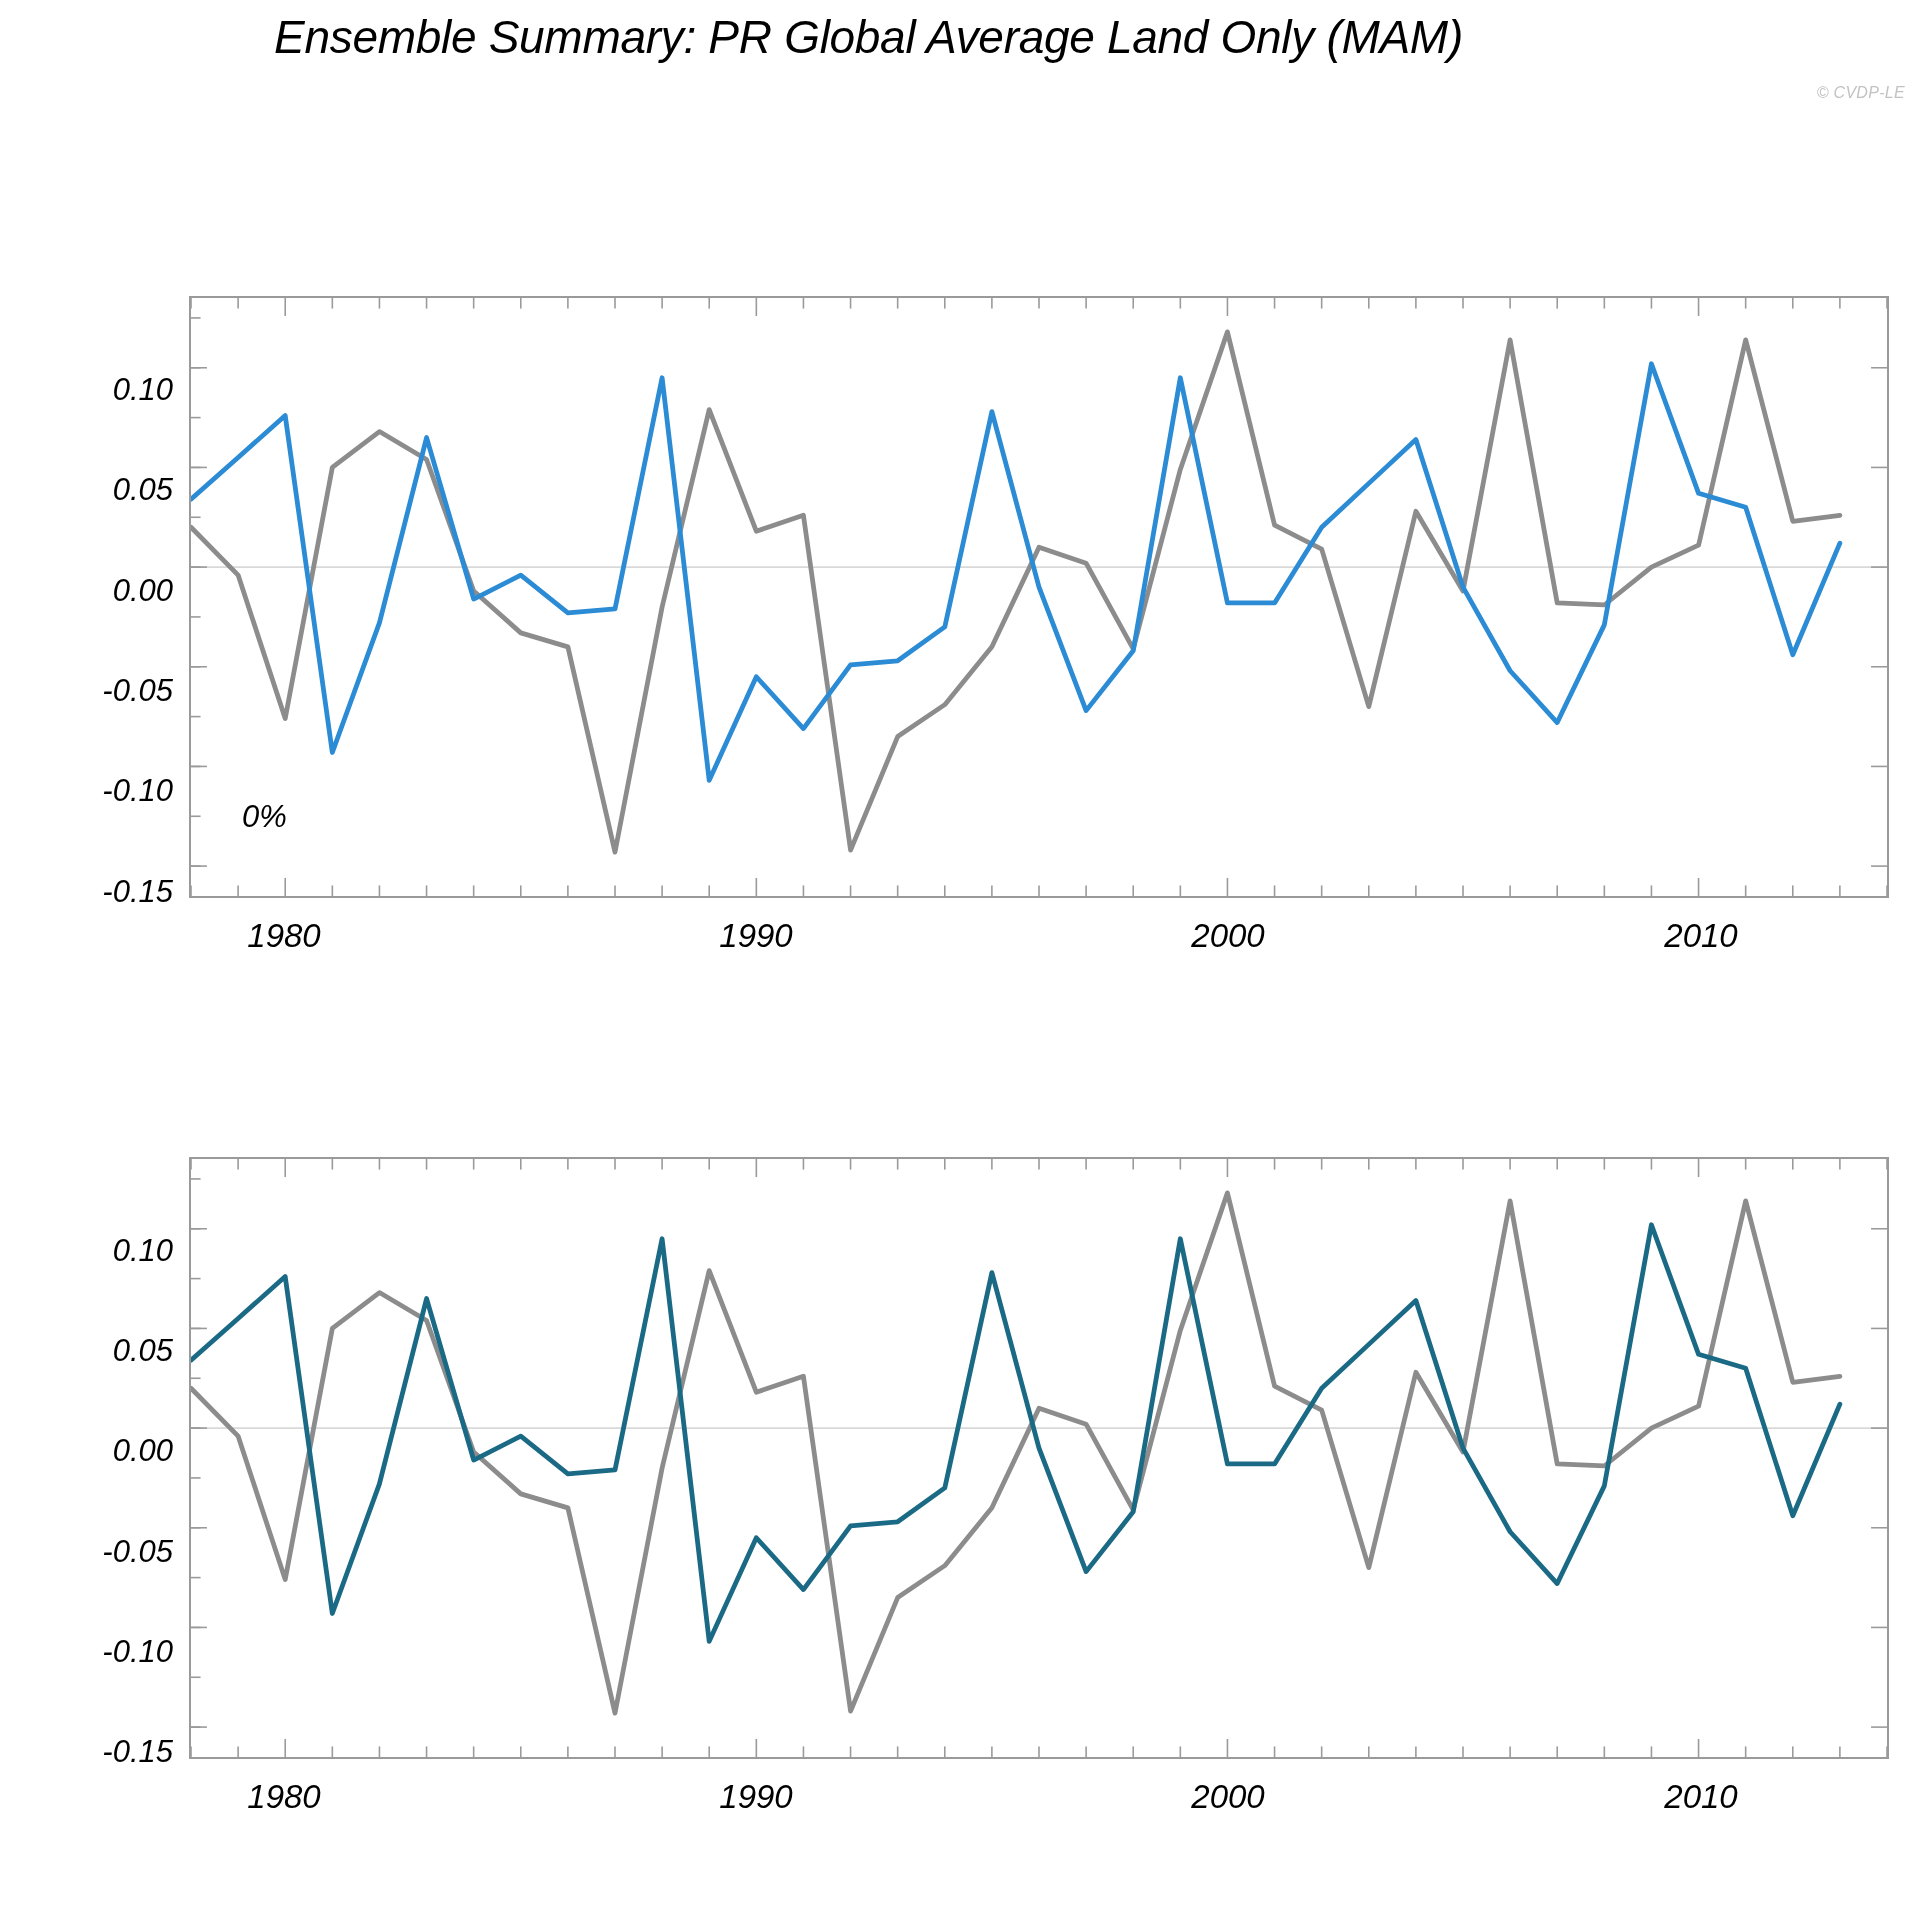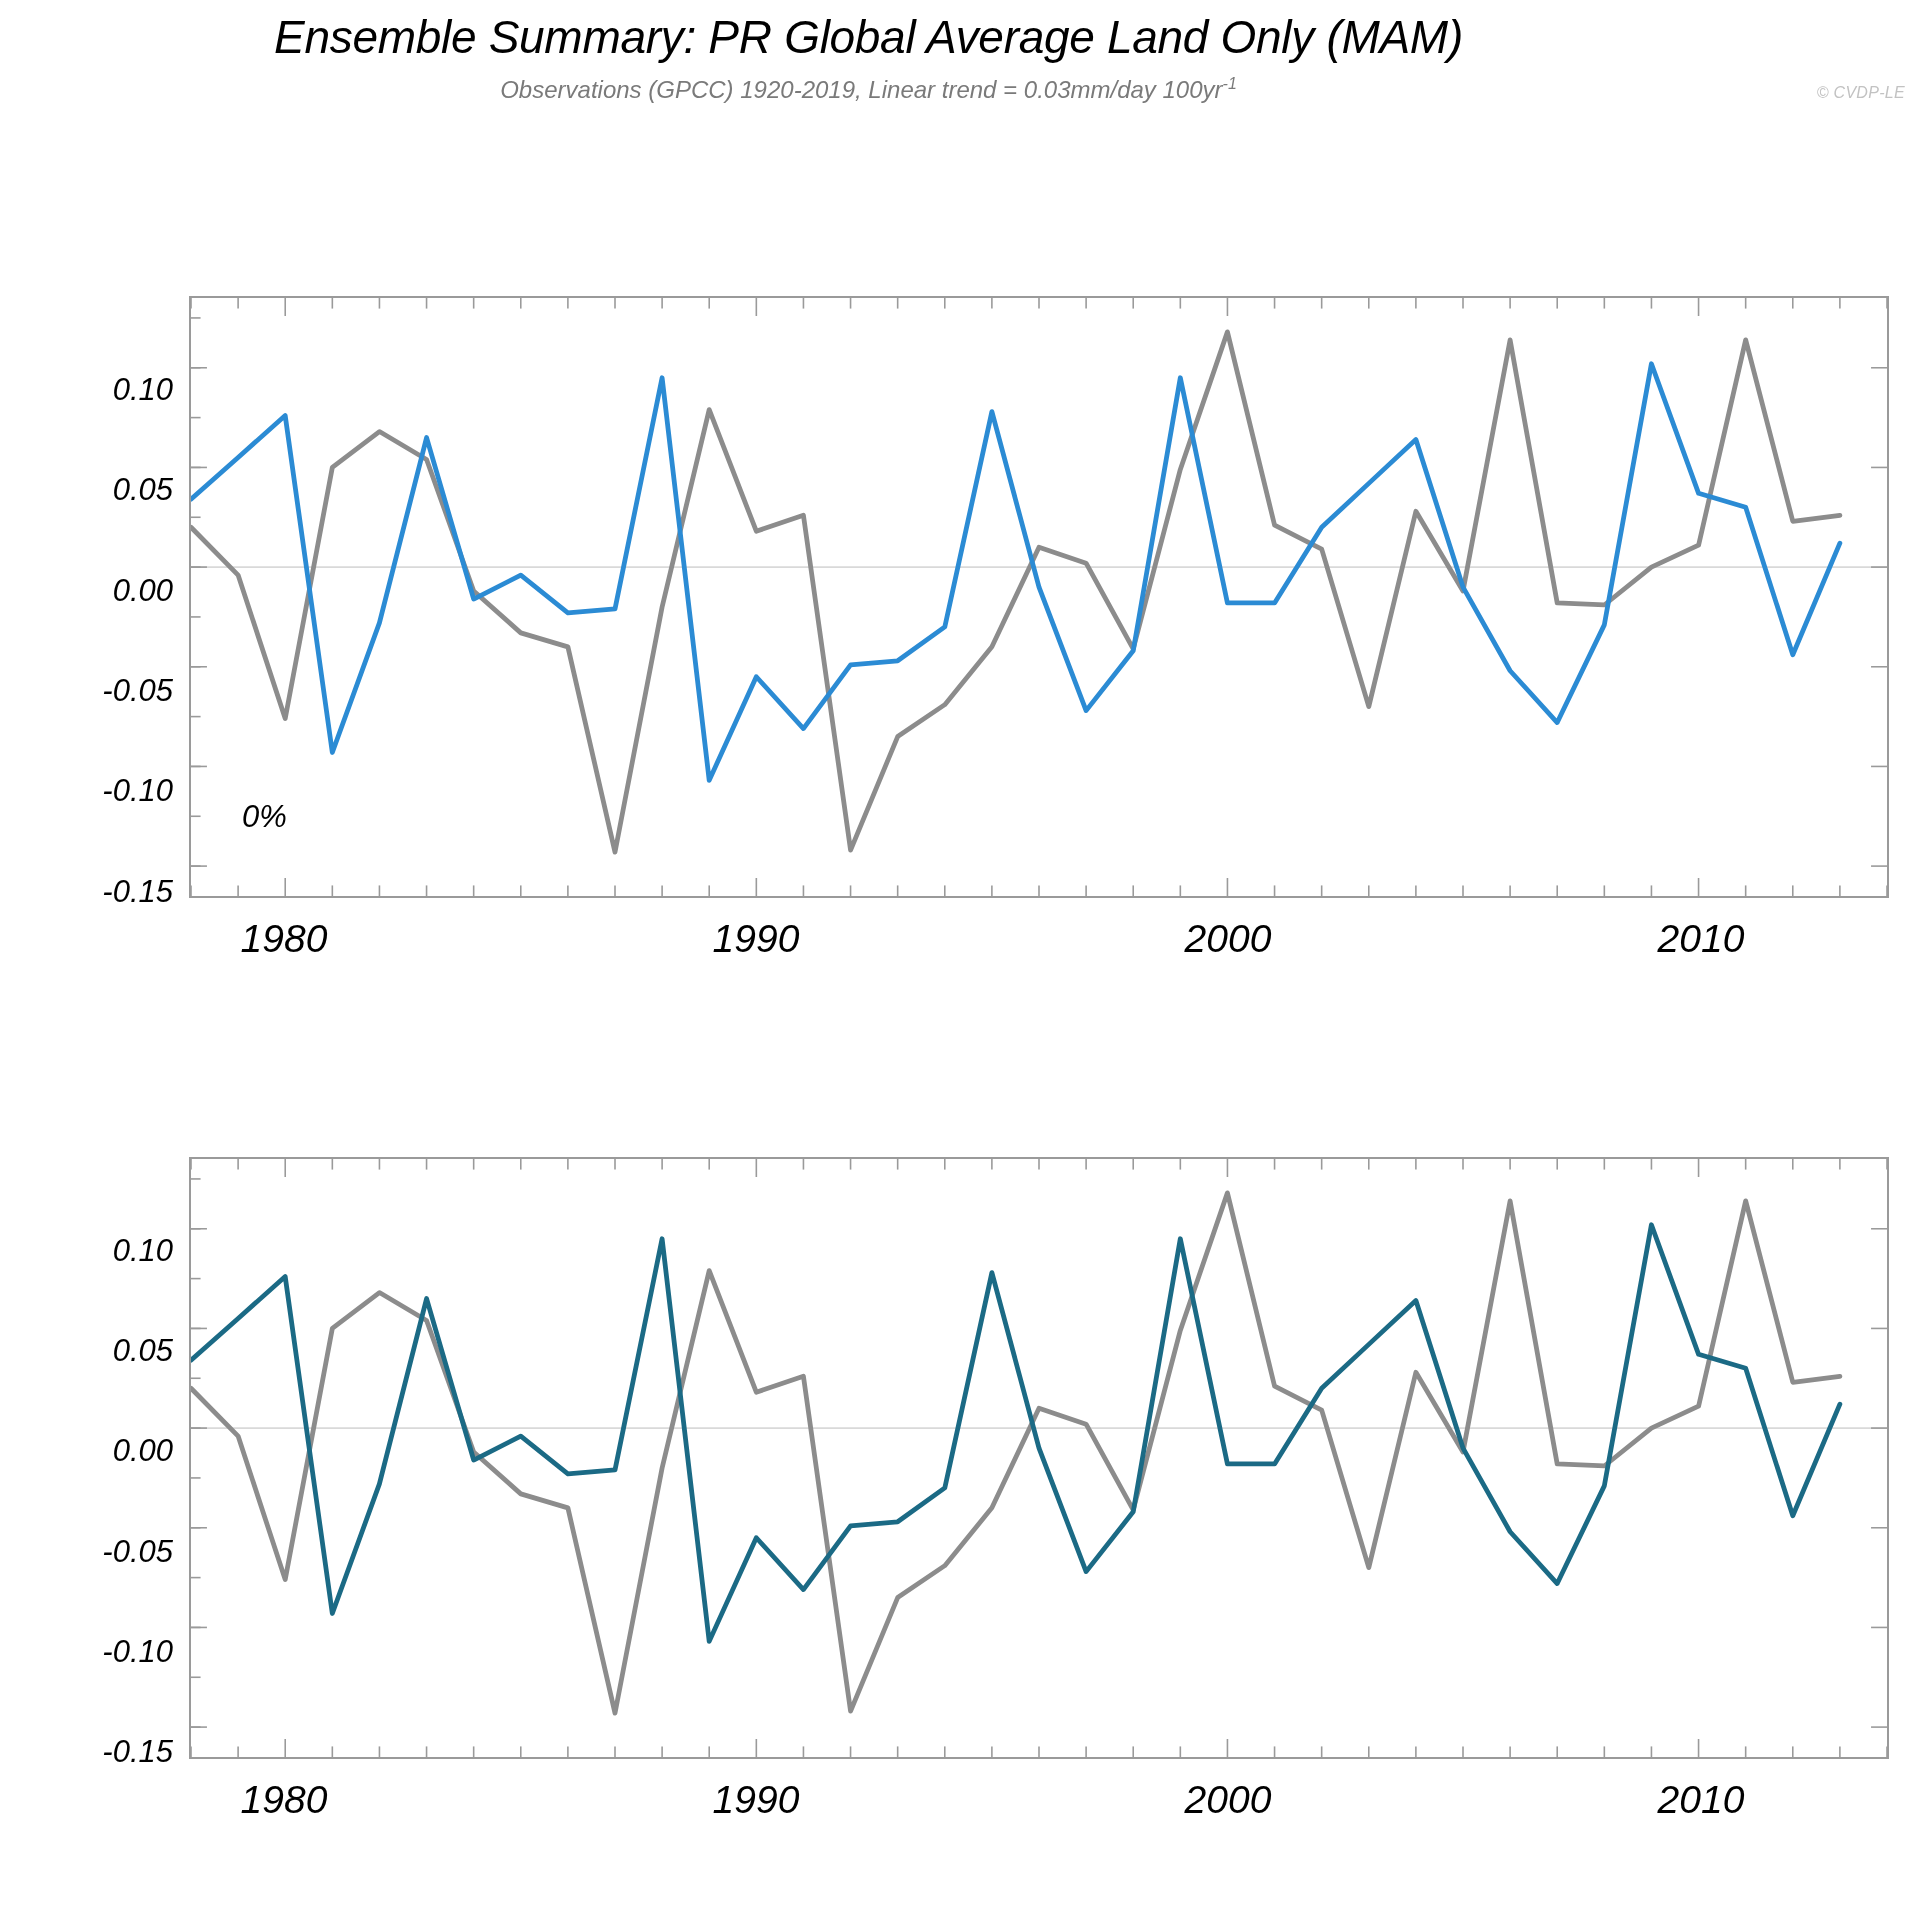--- a/index.html
+++ b/index.html
@@ -97,39 +97,38 @@
     text-align: right;
     font-size: 31px;
     white-space: nowrap;
     color: #000000;
     margin-top: 26px;
   }
   
   .xlabel {
     position: absolute;
     text-align: center;
-    font-size: 39px;
+    font-size: 33px;
     white-space: nowrap;
     color: #000000;
   }
   .pct-label {
     position: absolute;
     font-size: 31px;
     color: #000000;
     white-space: nowrap;
   }
 </style>
 </head>
 <body>
 
 <div class="page">
 
   <div class="main-title">Ensemble Summary: PR Global Average Land Only (MAM)</div>
 
-  <div class="sub-title"><span>Observations (GPCC) 1920-2019, Linear trend = 0.03mm/day 100yr</span><sup>-1</sup></div>
 
   <div class="copyright">© CVDP-LE</div>
 
 
 
   <div class="plot" id="plot1">
     <svg id="svg1" viewBox="0 0 3190 1130" preserveAspectRatio="none">
         <line x1="0" x2="3190" y1="508.5000000000001" y2="508.5000000000001" stroke="#d9d9d9" stroke-width="3"></line>
         <line x1="0" x2="0" y1="0" y2="20" stroke="#9a9a9a" stroke-width="3"></line>
         <line x1="0" x2="0" y1="1130" y2="1110" stroke="#9a9a9a" stroke-width="3"></line>

